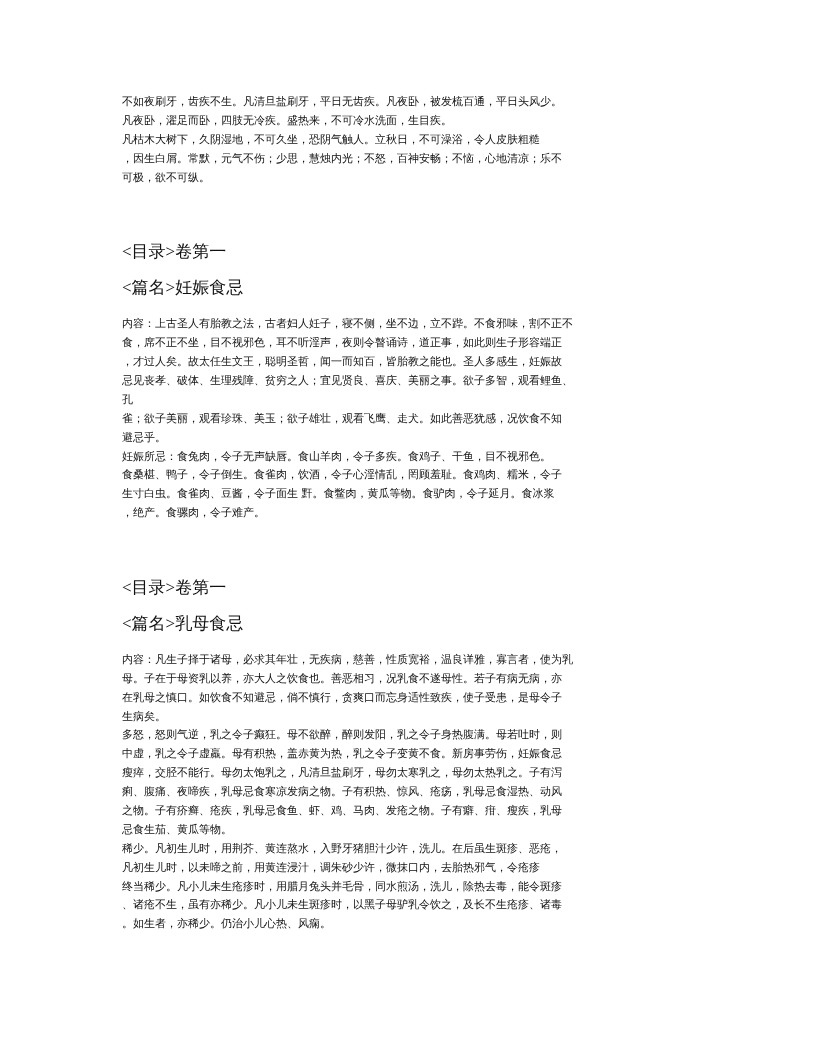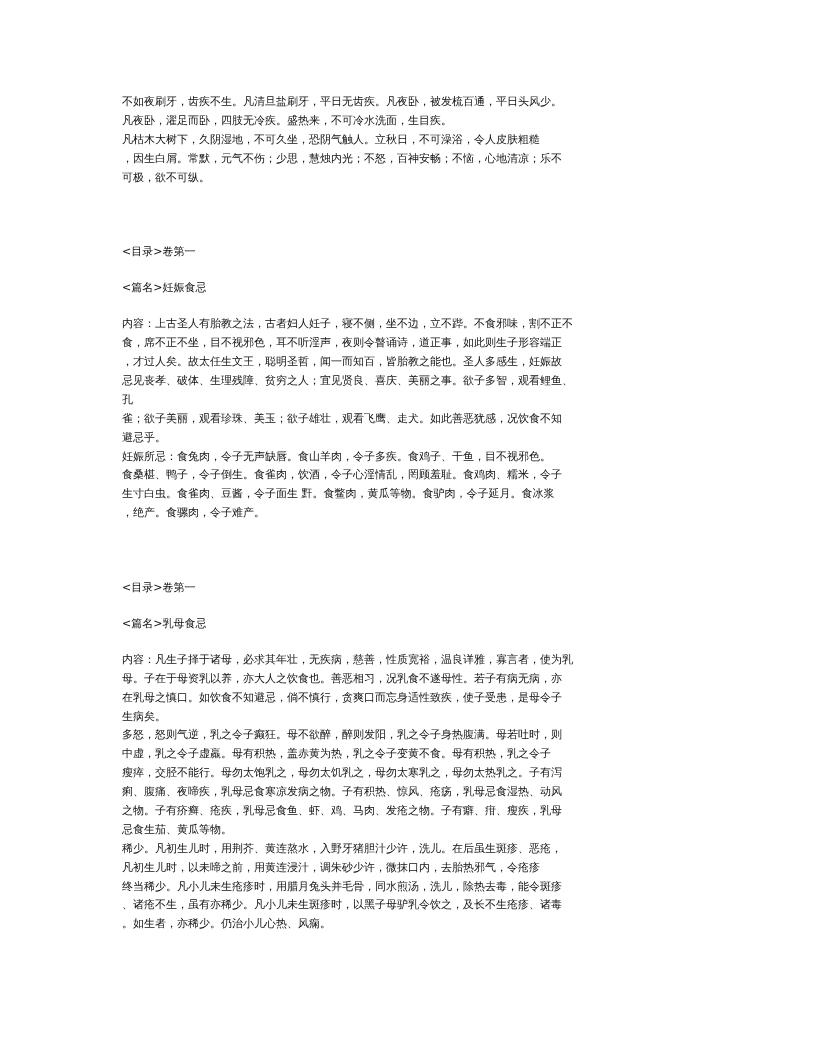--- a/index.html
+++ b/index.html
@@ -2,21 +2,21 @@
 <html><head>
 <meta charset="utf-8">
 <style>
   html, body { margin: 0; padding: 0; background: #ffffff; }
   body { width: 816px; height: 1056px; position: relative; overflow: hidden;
          font-family: "DejaVu Serif", "Liberation Serif", serif; color: #111; }
   .page { position: absolute; left: 122px; top: 93px; width: 580px; }
   .line { font-size: 11px; line-height: 18.9px; white-space: pre; letter-spacing: 0px; height: 18.9px; }
   .gap-large { height: 56px; }
   .gap-small { height: 17px; }
-  .section-title { font-size: 11px; line-height: 18.9px; white-space: pre; }
+  .section-title { font-size: 17px; line-height: 18.9px; white-space: pre; font-family: Liberation Serif, serif; }
 </style>
 </head>
 <body>
 
 <div class="page">
 
   <div>
     <div class="line">不如夜刷牙，齿疾不生。凡清旦盐刷牙，平日无齿疾。凡夜卧，被发梳百通，平日头风少。</div>
     <div class="line">凡夜卧，濯足而卧，四肢无冷疾。盛热来，不可冷水洗面，生目疾。</div>
     <div class="line">凡枯木大树下，久阴湿地，不可久坐，恐阴气触人。立秋日，不可澡浴，令人皮肤粗糙</div>
@@ -52,22 +52,22 @@
     <div class="section-title">&lt;目录&gt;卷第一</div>
     <div class="gap-small"></div>
     <div class="section-title">&lt;篇名&gt;乳母食忌</div>
     <div class="gap-small"></div>
     <div>
       <div class="line">内容：凡生子择于诸母，必求其年壮，无疾病，慈善，性质宽裕，温良详雅，寡言者，使为乳</div>
       <div class="line">母。子在于母资乳以养，亦大人之饮食也。善恶相习，况乳食不遂母性。若子有病无病，亦</div>
       <div class="line">在乳母之慎口。如饮食不知避忌，倘不慎行，贪爽口而忘身适性致疾，使子受患，是母令子</div>
       <div class="line">生病矣。</div>
       <div class="line">多怒，怒则气逆，乳之令子癫狂。母不欲醉，醉则发阳，乳之令子身热腹满。母若吐时，则</div>
-      <div class="line">中虚，乳之令子虚羸。母有积热，盖赤黄为热，乳之令子变黄不食。母有积热，乳之令子</div>
-      <div class="line">瘦瘁，交胫不能行。母勿太饱乳之，母勿太饥乳之，母勿太寒乳之，母勿太热乳之。子有泻</div>
+      <div class="line">中虚，乳之令子虚羸。母有积热，盖赤黄为热，乳之令子变黄不食。新房事劳伤，妊娠食忌</div>
+      <div class="line">瘦瘁，交胫不能行。母勿太饱乳之，凡清旦盐刷牙，母勿太寒乳之，母勿太热乳之。子有泻</div>
       <div class="line">痢、腹痛、夜啼疾，乳母忌食寒凉发病之物。子有积热、惊风、疮疡，乳母忌食湿热、动风</div>
       <div class="line">之物。子有疥癣、疮疾，乳母忌食鱼、虾、鸡、马肉、发疮之物。子有癖、疳、瘦疾，乳母</div>
       <div class="line">忌食生茄、黄瓜等物。</div>
       <div class="line">稀少。凡初生儿时，用荆芥、黄连熬水，入野牙猪胆汁少许，洗儿。在后虽生斑疹、恶疮，</div>
       <div class="line">凡初生儿时，以未啼之前，用黄连浸汁，调朱砂少许，微抹口内，去胎热邪气，令疮疹</div>
       <div class="line">终当稀少。凡小儿未生疮疹时，用腊月兔头并毛骨，同水煎汤，洗儿，除热去毒，能令斑疹</div>
       <div class="line">、诸疮不生，虽有亦稀少。凡小儿未生斑疹时，以黑子母驴乳令饮之，及长不生疮疹、诸毒</div>
       <div class="line">。如生者，亦稀少。仍治小儿心热、风痫。</div>
     </div>
   </div>

